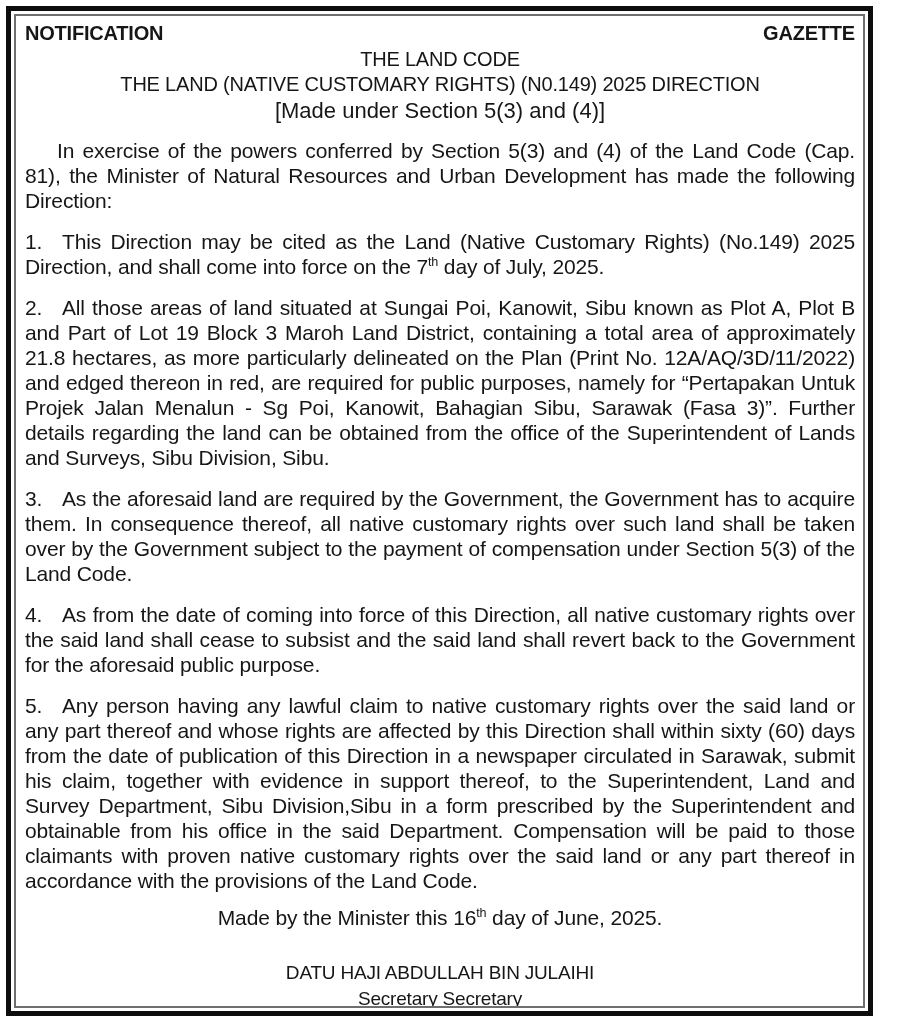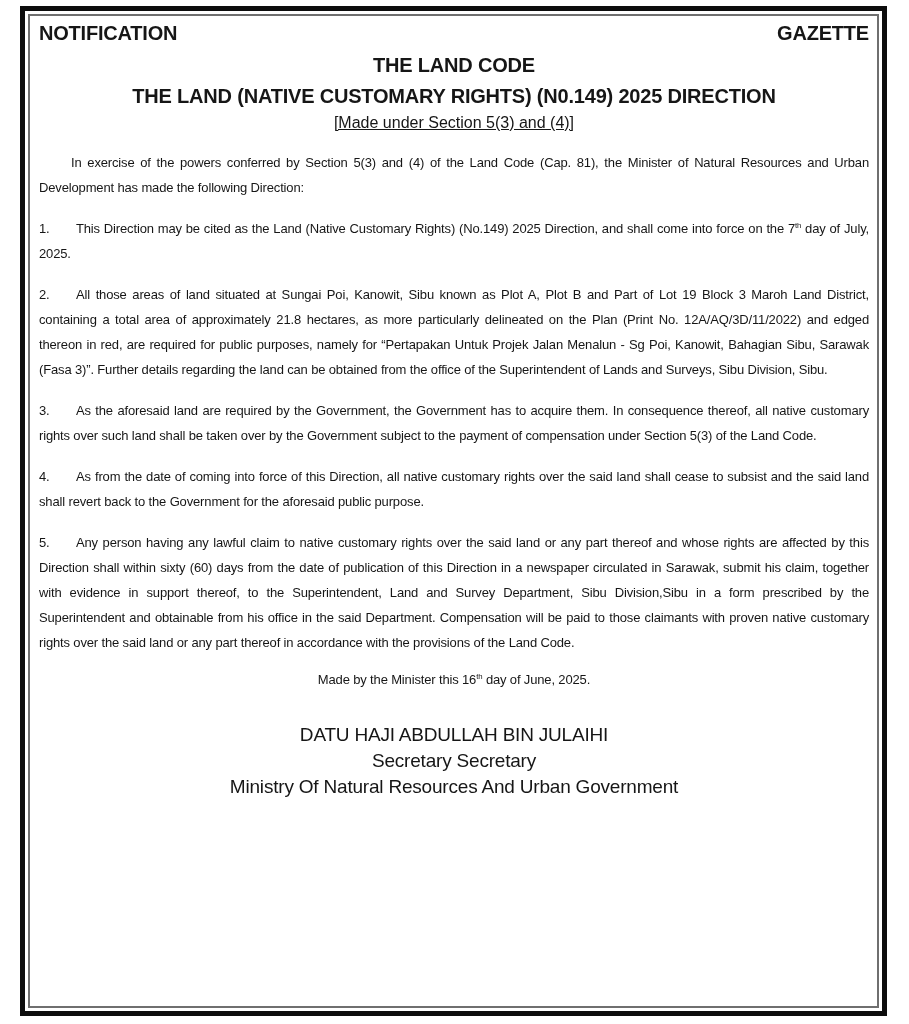--- a/index.html
+++ b/index.html
@@ -4,21 +4,21 @@
 <style>
   * { margin: 0; padding: 0; box-sizing: border-box; }
   html, body {
     width: 909px; height: 1024px;
     background: #ffffff;
     font-family: "Liberation Sans", sans-serif;
     color: #161616;
   }
   .page {
     position: absolute;
-    left: 20px; top: 6px;
+    left: 6px; top: 6px;
     width: 867px; height: 1010px;
     border: 5px solid #0d0d0d;
     padding: 3px;
     background: #ffffff;
   }
   .inner {
     width: 100%; height: 100%;
     border: 2px solid #6f6f6f;
     padding: 5px 8px 8px 9px;
     overflow: hidden;
@@ -26,35 +26,34 @@
   .header-row {
     display: flex;
     justify-content: space-between;
     font-weight: bold;
     font-size: 20px;
     letter-spacing: -0.2px;
     line-height: 25px;
   }
   .title {
     text-align: center;
-    font-weight: bold;
+    font-weight: normal;
     font-size: 20px;
     line-height: 23px;
     letter-spacing: -0.2px;
-    margin-top: 8px;
+    margin-top: 2px;
   }
   .made-under {
     text-align: center;
-    font-size: 16px;
+    font-size: 22px;
     line-height: 23px;
     margin-top: 3px;
-    text-decoration: underline;
   }
   p.body-text {
-    font-size: 13px;
+    font-size: 21px;
     line-height: 25px;
     letter-spacing: -0.15px;
     text-align: justify;
     margin-top: 16px;
   }
   p.intro { text-indent: 32px; }
   .clause-num { display: inline-block; width: 37px; }
   sup {
     font-size: 0.6em;
     vertical-align: super;

